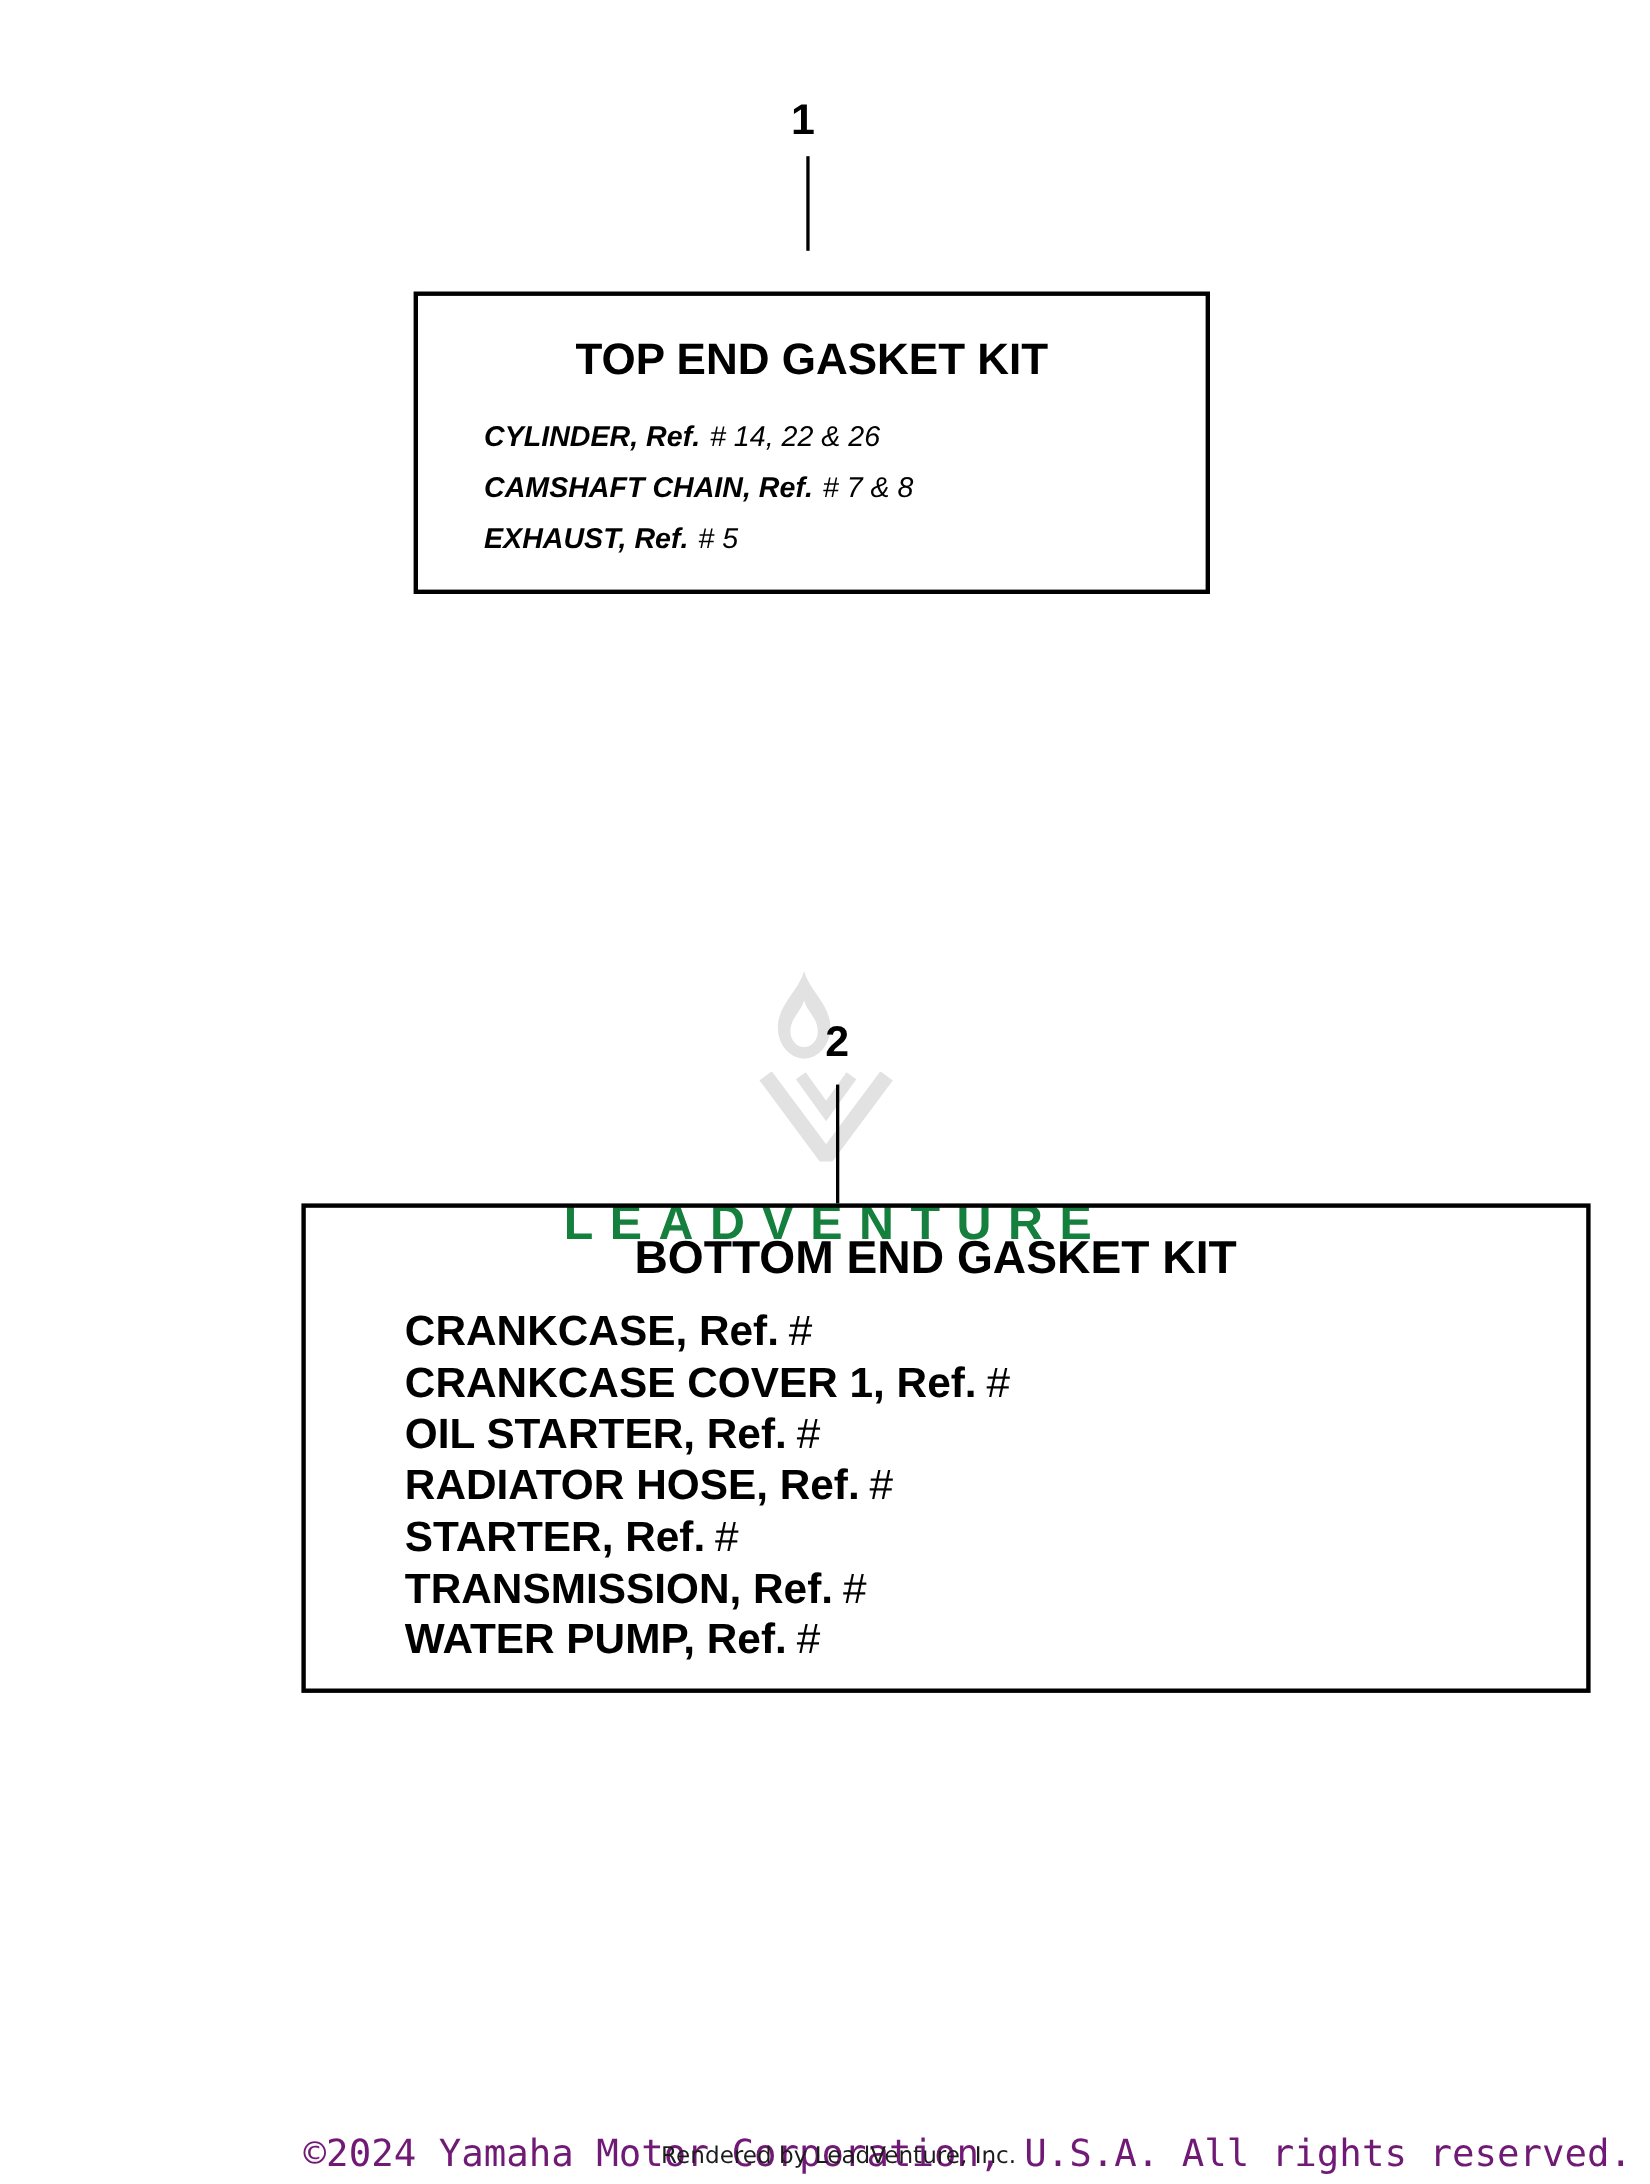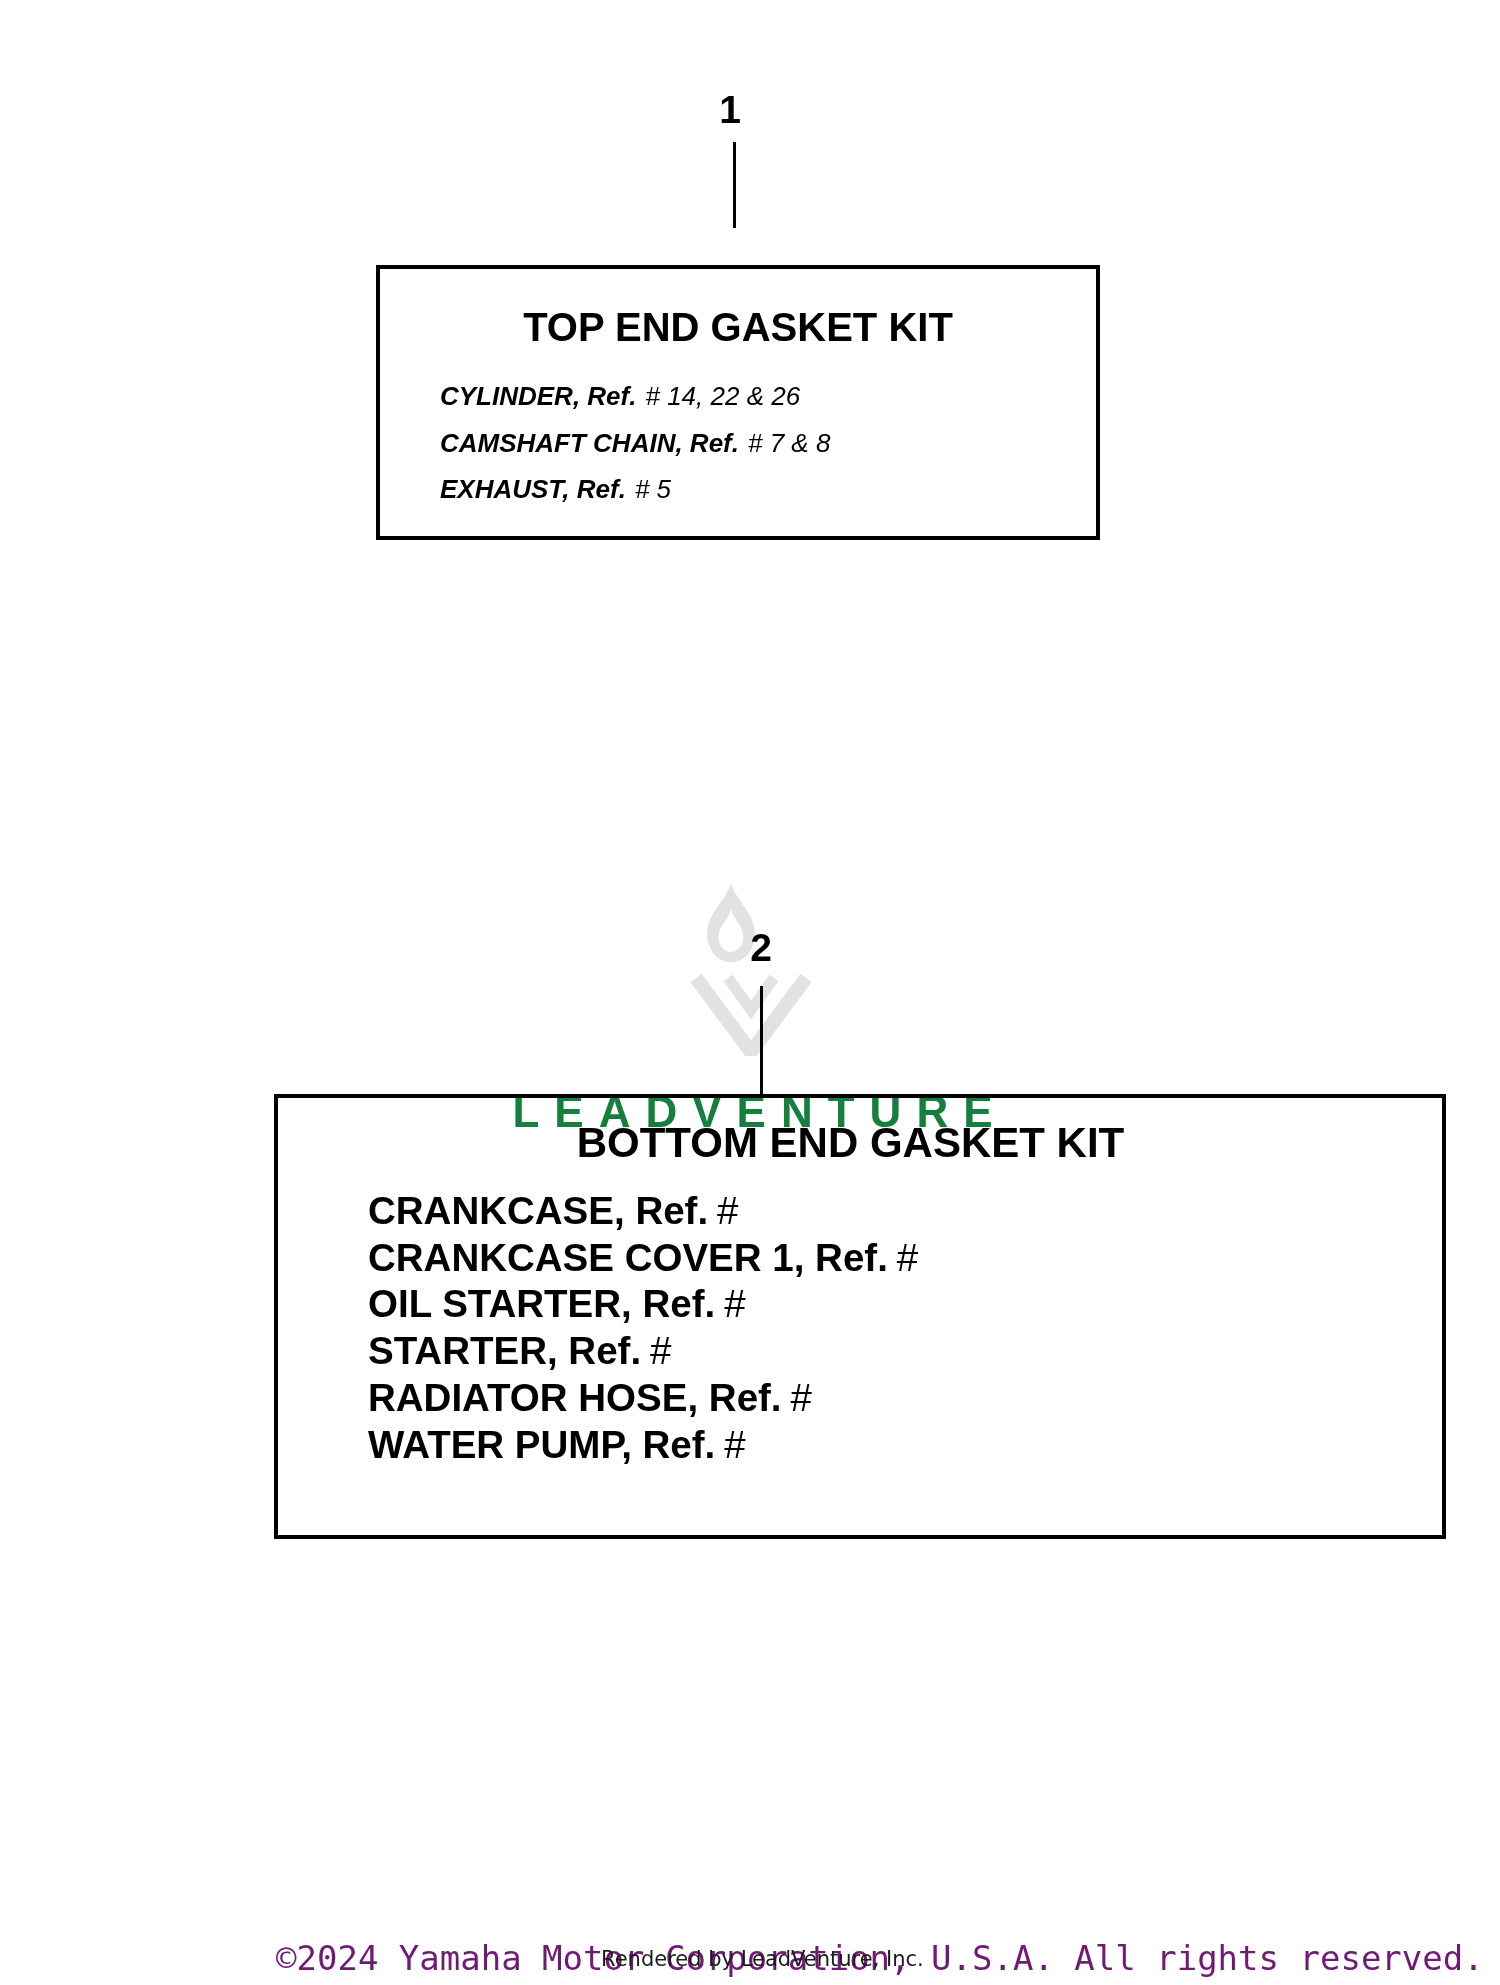--- a/index.html
+++ b/index.html
@@ -93,22 +93,23 @@
 
   <div class="callout-number" id="callout-2-number">2</div>
   <div class="callout-line" id="callout-2-line"></div>
 
   <div class="kit-box" id="bottom-box">
     <div class="box-title">BOTTOM END GASKET KIT</div>
     <div class="box-list">
       <div class="kit-item"><span class="item-label">CRANKCASE, Ref.</span><span class="item-value">#</span></div>
       <div class="kit-item"><span class="item-label">CRANKCASE COVER 1, Ref.</span><span class="item-value">#</span></div>
       <div class="kit-item"><span class="item-label">OIL STARTER, Ref.</span><span class="item-value">#</span></div>
+      <div class="kit-item"><span class="item-label">RADIATOR HOSE, Ref.</span><span class="item-value">#</span></div>
       <div class="kit-item"><span class="item-label">STARTER, Ref.</span><span class="item-value">#</span></div>
-      <div class="kit-item"><span class="item-label">RADIATOR HOSE, Ref.</span><span class="item-value">#</span></div>
+      <div class="kit-item"><span class="item-label">TRANSMISSION, Ref.</span><span class="item-value">#</span></div>
       <div class="kit-item"><span class="item-label">WATER PUMP, Ref.</span><span class="item-value">#</span></div>
     </div>
   </div>
 
   <div class="copyright">©2024 Yamaha Motor Corporation, U.S.A. All rights reserved.</div>
   <div class="rendered-by">Rendered by LeadVenture, Inc.</div>
 
 </div>
 
 </body></html>

